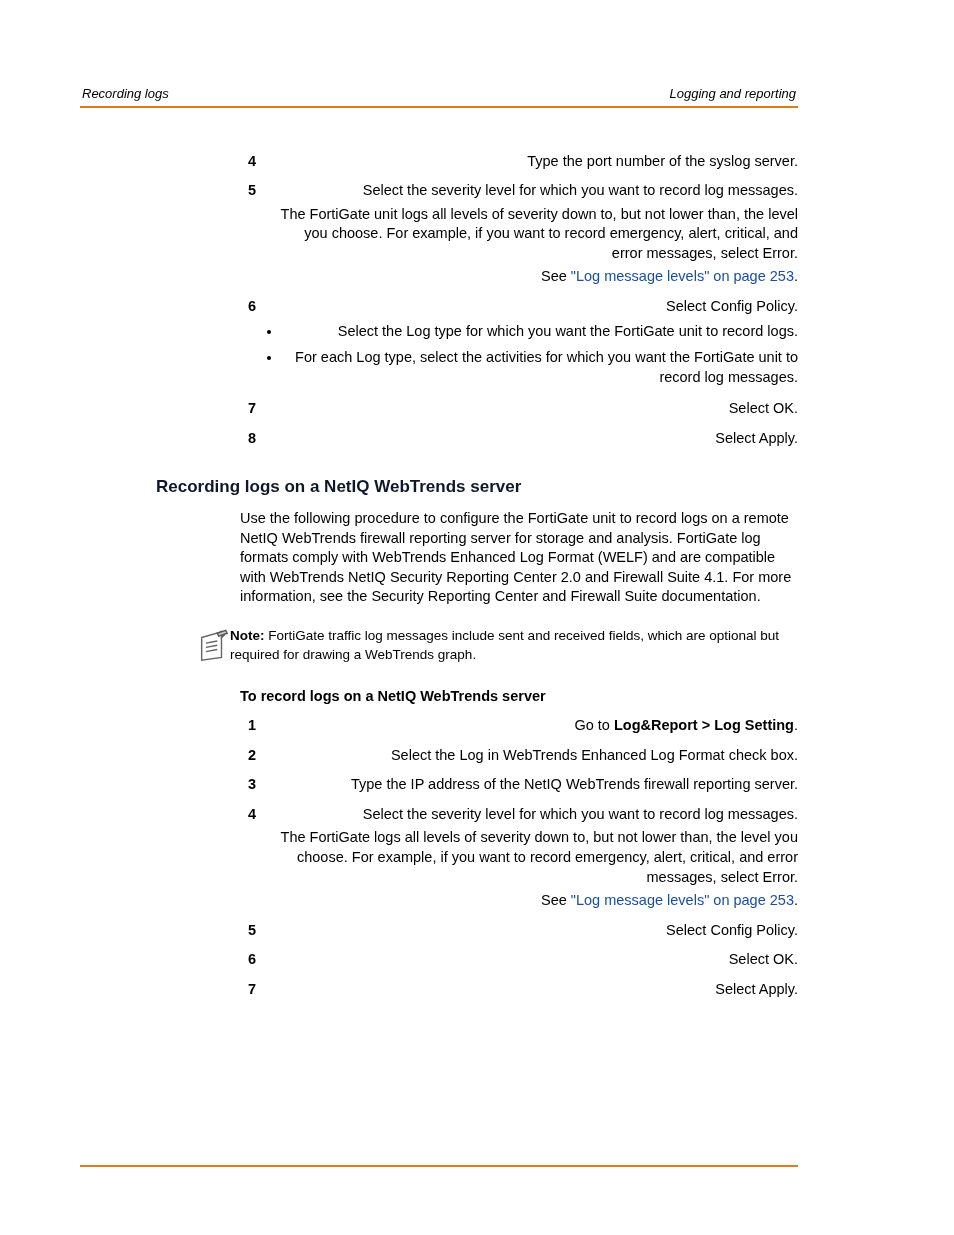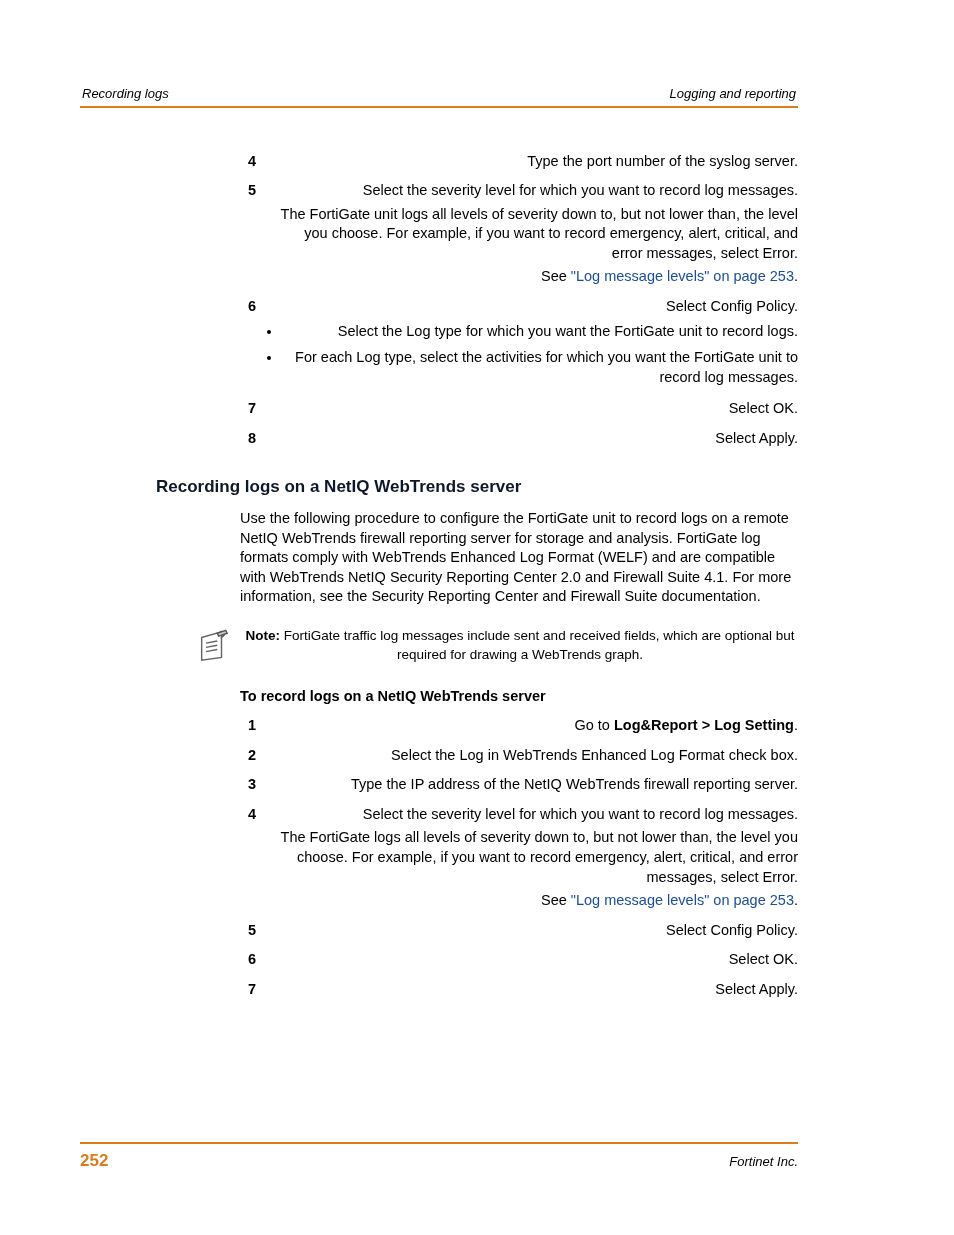--- a/index.html
+++ b/index.html
@@ -67,22 +67,21 @@
     margin: 24px 0 10px -84px;
     color: #0f172a;
   }
   .intro-para {
     margin-bottom: 14px;
   }
   .note-row {
     display: flex;
     align-items: flex-start;
     margin: 20px 0 18px -44px;
-    gap: 12px;
-    text-align: center;
+    gap: 0;
   }
   .note-icon {
     width: 34px;
     flex: 0 0 34px;
     padding-top: 2px;
   }
   .note-icon svg { width: 34px; height: 34px; }
   .note-text {
     flex: 1;
     font-size: 13.5px;
@@ -249,18 +248,14 @@
       <div class="ol-num">7</div>
       <div class="ol-body">
         <p>Select Apply.</p>
       </div>
     </div>
 
   </div>
 
   <div class="footer">
     <hr class="footer-rule">
-    <div class="footer-row">
-      <span class="page-num">252</span>
-      <span class="company">Fortinet Inc.</span>
-    </div>
   </div>
 </div>
 
 </body></html>

